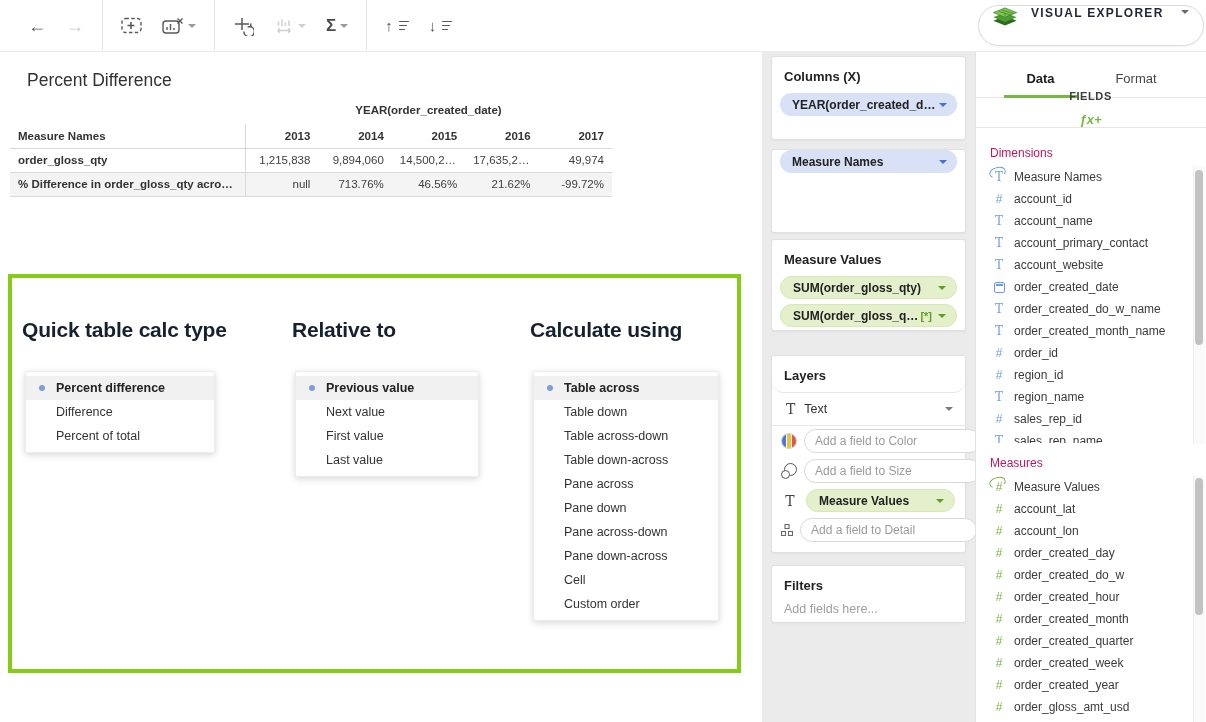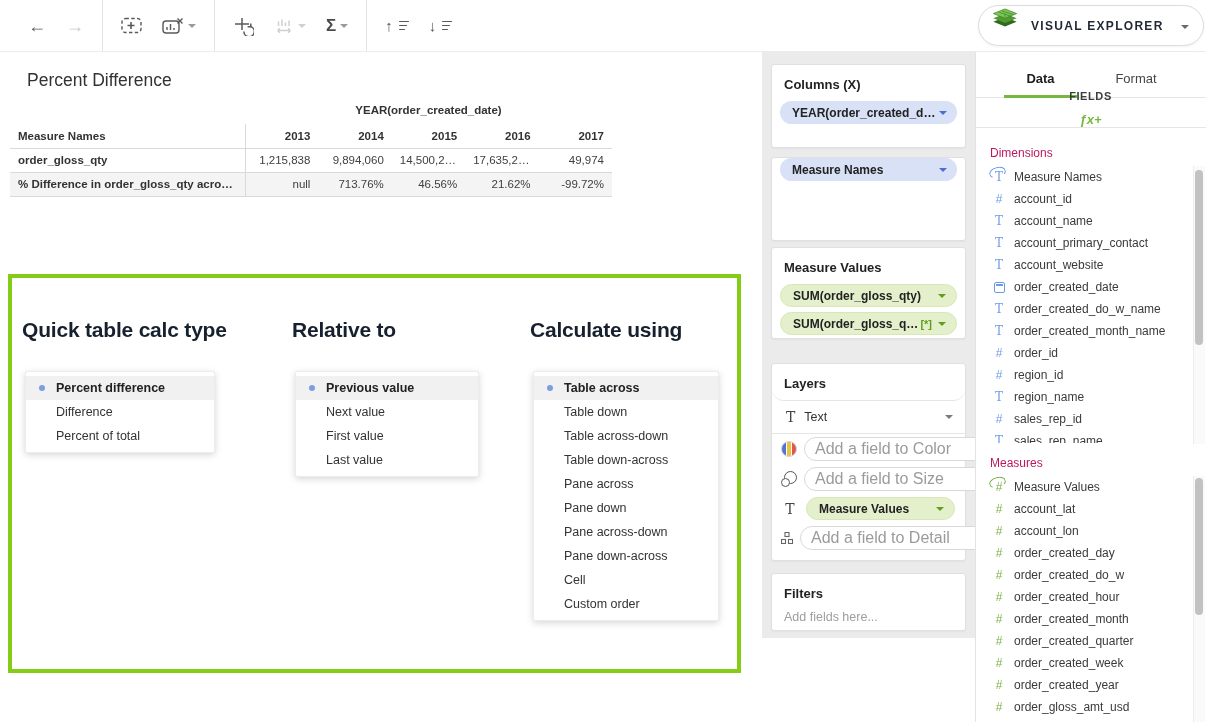--- a/index.html
+++ b/index.html
@@ -17,21 +17,21 @@
   .sigma { font-size:17px; font-weight:700; color:#4a4a4a; }
   .tdiv { width:1px; height:52px; background:#e4e4e4; margin:0 8px; }
   .car { width:0; height:0; border:4px solid transparent; border-top-color:#9a9a9a; margin-top:4px; }
   .car.dis { border-top-color:#d0d0d0; }
   .slines { display:flex; flex-direction:column; justify-content:center; gap:2.2px; margin-left:2px; }
   .slines i { display:block; height:1.7px; background:#595959; border-radius:1px; }
   .slines i:nth-child(1){width:10px} .slines i:nth-child(2){width:8px} .slines i:nth-child(3){width:6px}
   .t-ico { display:block; }
 
   .brand { position:absolute; right:2px; top:5px; width:226px; height:41px; border:1px solid #dcdcdc;
-           border-radius:21px; background:#fff; display:flex; align-items:flex-end; padding:0 14px 12px 12px;
+           border-radius:21px; background:#fff; display:flex; align-items:flex-start; padding:0 14px 0 12px;
            box-shadow:0 1px 3px rgba(0,0,0,.05); cursor:pointer; }
   .brand-label { flex:1; font-size:12px; font-weight:700; letter-spacing:1.3px; color:#1f2833; margin-left:12px; }
   .brand .car { border-top-color:#6a6a6a; }
 
   
   .canvas { position:absolute; left:0; top:52px; width:762px; height:670px; background:#fff;padding-left:40px; }
   .canvas-title { position:absolute; left:27px; top:18px; font-size:17.5px; color:#323232; }
 
   .tablewrap { position:absolute; left:10px; top:49px; width:602px; }
   .grouphead { margin-left:235px; width:367px; text-align:center; font-size:11.5px; font-weight:700;
@@ -53,22 +53,22 @@
   .calc-h { position:absolute; top:40px; font-size:21px; font-weight:700; color:#16202e; letter-spacing:-.2px; }
   .calc-card { position:absolute; top:93px; background:#fff; border:1px solid #ececec; border-radius:2px;
                box-shadow:0 2px 7px rgba(0,0,0,.16); padding:4px 0; }
   .opt { position:relative; height:24px; line-height:24px; padding-left:30px; font-size:12.5px;
          color:#333; cursor:pointer; white-space:nowrap; }
   .opt.sel { background:#f1f1f2; font-weight:700; color:#222; }
   .opt.sel .dot { position:absolute; left:13px; top:9px; width:6px; height:6px; border-radius:50%;
                   background:#7d9ede; }
 
   
-  .shelf { position:absolute; left:762px; top:52px; width:213px; height:586px; background:#ebebeb;
-           padding:12px 9px; }
+  .shelf { position:absolute; left:762px; top:52px; width:213px; height:670px; background:#ebebeb;
+           padding:4px 9px; }
   .scard { background:#fff; border:1px solid #e0e0e0; border-radius:3px; box-shadow:0 1px 2px rgba(0,0,0,.04); }
   .scard-title { font-size:13px; font-weight:700; color:#222; padding:12px 12px 9px 12px; }
   .pill { margin:0 8px 8px 8px; height:23px; border-radius:12px; display:flex; align-items:center;
           padding:0 10px 0 12px; font-size:12px; font-weight:700; color:#222; cursor:pointer; }
   .pill-label { flex:1; white-space:nowrap; overflow:hidden; text-overflow:ellipsis; }
   .pill.blue { background:#d8e1f6; }
   .pill.blue .car { border-top-color:#4a6fd4; margin-top:4px; }
   .pill.green { background:#e4f0cc; border:1px solid #d7e7b6; }
   .pill.green .car { border-top-color:#5f9e1f; margin-top:4px; }
   .pill-badge { color:#5f9e1f; font-weight:700; font-size:11px; margin-right:6px; }
@@ -81,21 +81,21 @@
 
   .ly-title { border-bottom:1px solid #e6e6e6;border-radius:12px; }
   .ly-type { display:flex; align-items:center; height:33px; padding:0 12px 0 14px;
              border-bottom:1px solid #e6e6e6; cursor:pointer; }
   .ly-type-t { font-family:"DejaVu Serif",serif; font-size:14px; color:#444; }
   .ly-type-label { flex:1; margin-left:9px; font-size:12.5px; color:#333; }
   .ly-type .car { border-top-color:#7a7a7a; }
   .slotrow { display:flex; align-items:center; padding:3px 10px 3px 9px; gap:7px; }
   .slotrow:first-of-type { padding-top:9px; }
   .slot-ic { width:18px; display:flex; justify-content:center; align-items:center; }
-  .slot-in { flex:1; height:24px; border:1px solid #d9d9d9; border-radius:12px; font-size:16px;
+  .slot-in { flex:1; height:24px; border:1px solid #d9d9d9; border-radius:12px; font-size:12px;
              color:#444; padding:0 10px; outline:none; background:#fff;
              font-family:"Liberation Sans","DejaVu Sans",sans-serif; }
   .slot-in::placeholder { color:#9b9b9b; opacity:1; }
   .slot-pill { flex:1; margin:0; }
   .ic-color { width:16px; height:16px; border-radius:50%; border:1px solid #cfcfcf;
     background:linear-gradient(90deg,#4f75d8 0 30%,#fff 30% 36%,#edc23c 36% 64%,#fff 64% 70%,#e2574c 70% 100%); }
   .ic-size { position:relative; width:16px; height:16px; }
   .ic-size::before { content:""; position:absolute; right:0; top:0; width:11px; height:11px;
     border:1.5px solid #555; border-radius:50%; }
   .ic-size::after { content:""; position:absolute; left:0; bottom:0; width:7px; height:7px;

